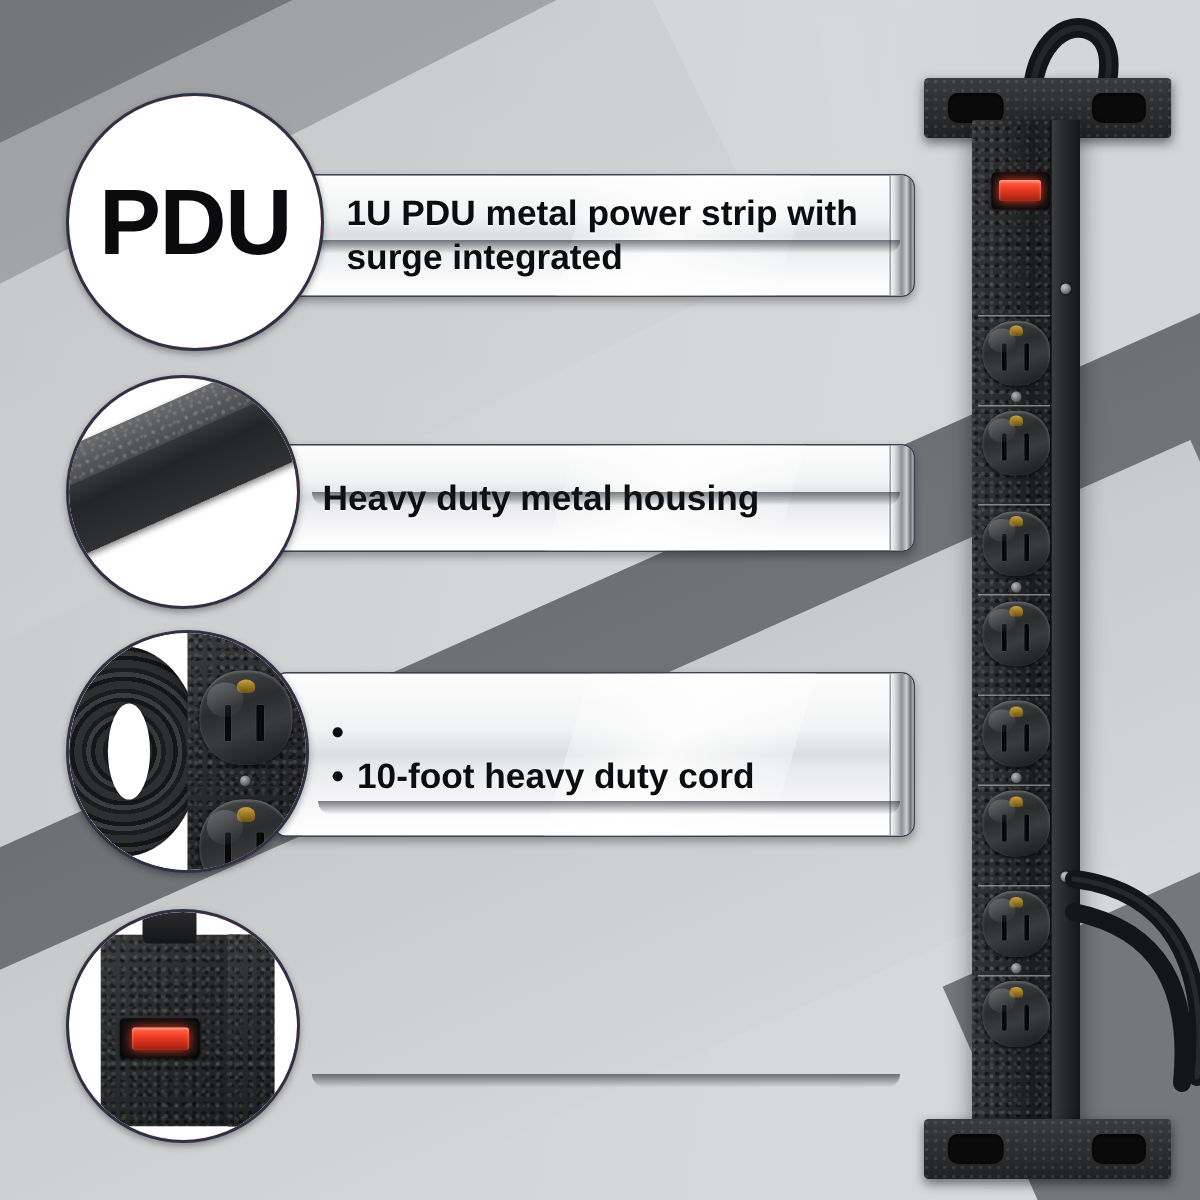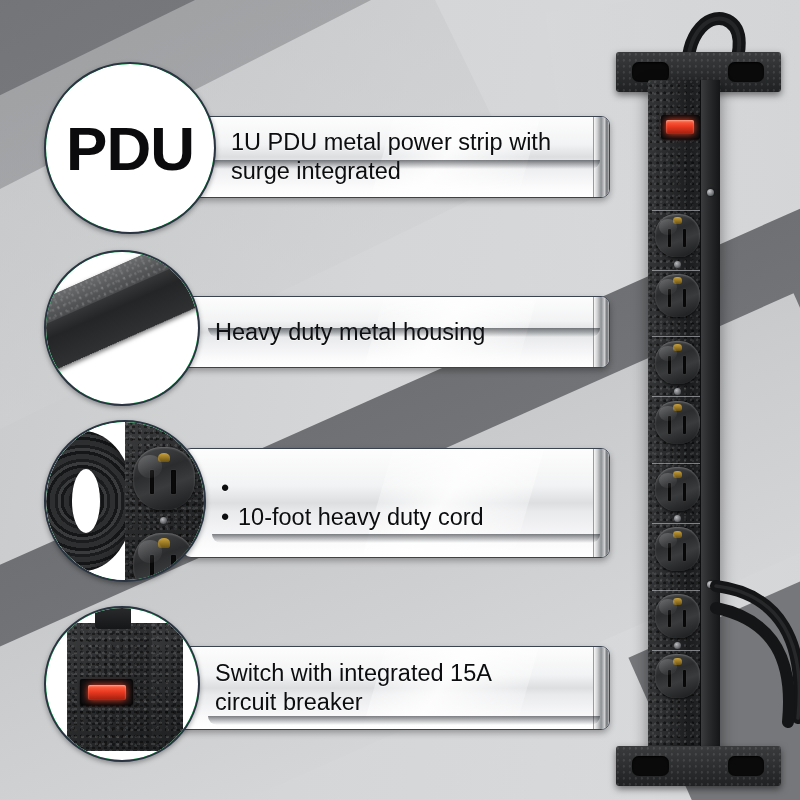--- a/index.html
+++ b/index.html
@@ -46,21 +46,21 @@
     top:430px;right:-340px;width:560px;height:420px;
     background:#707275;transform:rotate(-24deg);transform-origin:top right;opacity:.95;
   }
 
   
   .feature{position:absolute;display:flex;align-items:center;}
 
   
   .circle{
     position:relative;border-radius:50%;overflow:hidden;flex:0 0 auto;
-    border:2.5px solid #2b3442;background:#22c55e;
+    border:2.5px solid #2b3442;background:#ec4899;
     box-shadow:0 2px 5px rgba(0,0,0,.35);
     z-index:3;
   }
   .circle-inner{position:absolute;inset:0;overflow:hidden;border-radius:50%;}
 
   
   .pdu-text{
     position:absolute;inset:0;display:flex;align-items:center;justify-content:center;
     font-weight:bold;color:#0b0b0d;letter-spacing:-1px;
   }
@@ -87,21 +87,21 @@
     border-left:1px solid #9a9da0;
   }
   .bar-shadow{
     position:absolute;left:18px;right:10px;height:9px;
     background:linear-gradient(180deg,rgba(20,24,30,.55),rgba(20,24,30,0));
     border-radius:0 0 9px 9px;z-index:1;
   }
   .bar-text{
     position:relative;z-index:2;
     padding-left:38px;padding-right:30px;
-    color:#0c0d0f;font-weight:normal;line-height:1.22;
+    color:#0c0d0f;font-weight:bold;line-height:1.22;
     text-shadow:0 1px 0 rgba(255,255,255,.55);
   }
   .bar-text .line{display:block;white-space:nowrap;}
   .bullets{list-style:none;margin:0;padding:0;}
   .bullets li{display:flex;white-space:nowrap;}
   .bullets li .dot{width:17px;flex:0 0 auto;}
   .sub{display:block;white-space:nowrap;}
 
   
   .tex-black{
@@ -306,27 +306,20 @@
         <div class="tex-black" style="position:absolute;left:14%;top:10%;width:62%;height:84%;border-radius:2px;">
           <div class="rocker" style="left:14%;top:44%;width:56%;height:20%;">
             <div class="lamp"></div>
           </div>
         </div>
         <div class="tex-black" style="position:absolute;left:70%;top:10%;width:20%;height:84%;"></div>
         <div style="position:absolute;left:32%;top:-2%;width:24%;height:16%;border-radius:4px;
                     background:linear-gradient(180deg,#2c2d2f,#151617);"></div>
       </div>
     </div>
-    <div class="bar" style="height:82px;margin-top:8px;">
-      <div class="bar-text" style="font-size:23.5px;">
-        <span class="line">Switch with integrated 15A</span>
-        <span class="line">circuit breaker</span>
-      </div>
-      <div class="bar-chrome"></div>
-    </div>
   </div>
   <div class="bar-shadow" style="position:absolute;left:208px;top:716px;width:392px;z-index:2;"></div>
 
   <div id="product" style="left:640px;top:20px;width:110px;height:760px;">
 
     <svg style="position:absolute;left:14px;top:-12px;width:110px;height:90px;overflow:visible;">
       <path d="M34,72 C30,22 58,2 76,14 C92,25 84,54 76,72" fill="none" stroke="#141516" stroke-width="13" stroke-linecap="round"></path>
       <path d="M34,72 C30,22 58,2 76,14 C92,25 84,54 76,72" fill="none" stroke="#333537" stroke-width="4" stroke-linecap="round" opacity=".55"></path>
     </svg>
 

